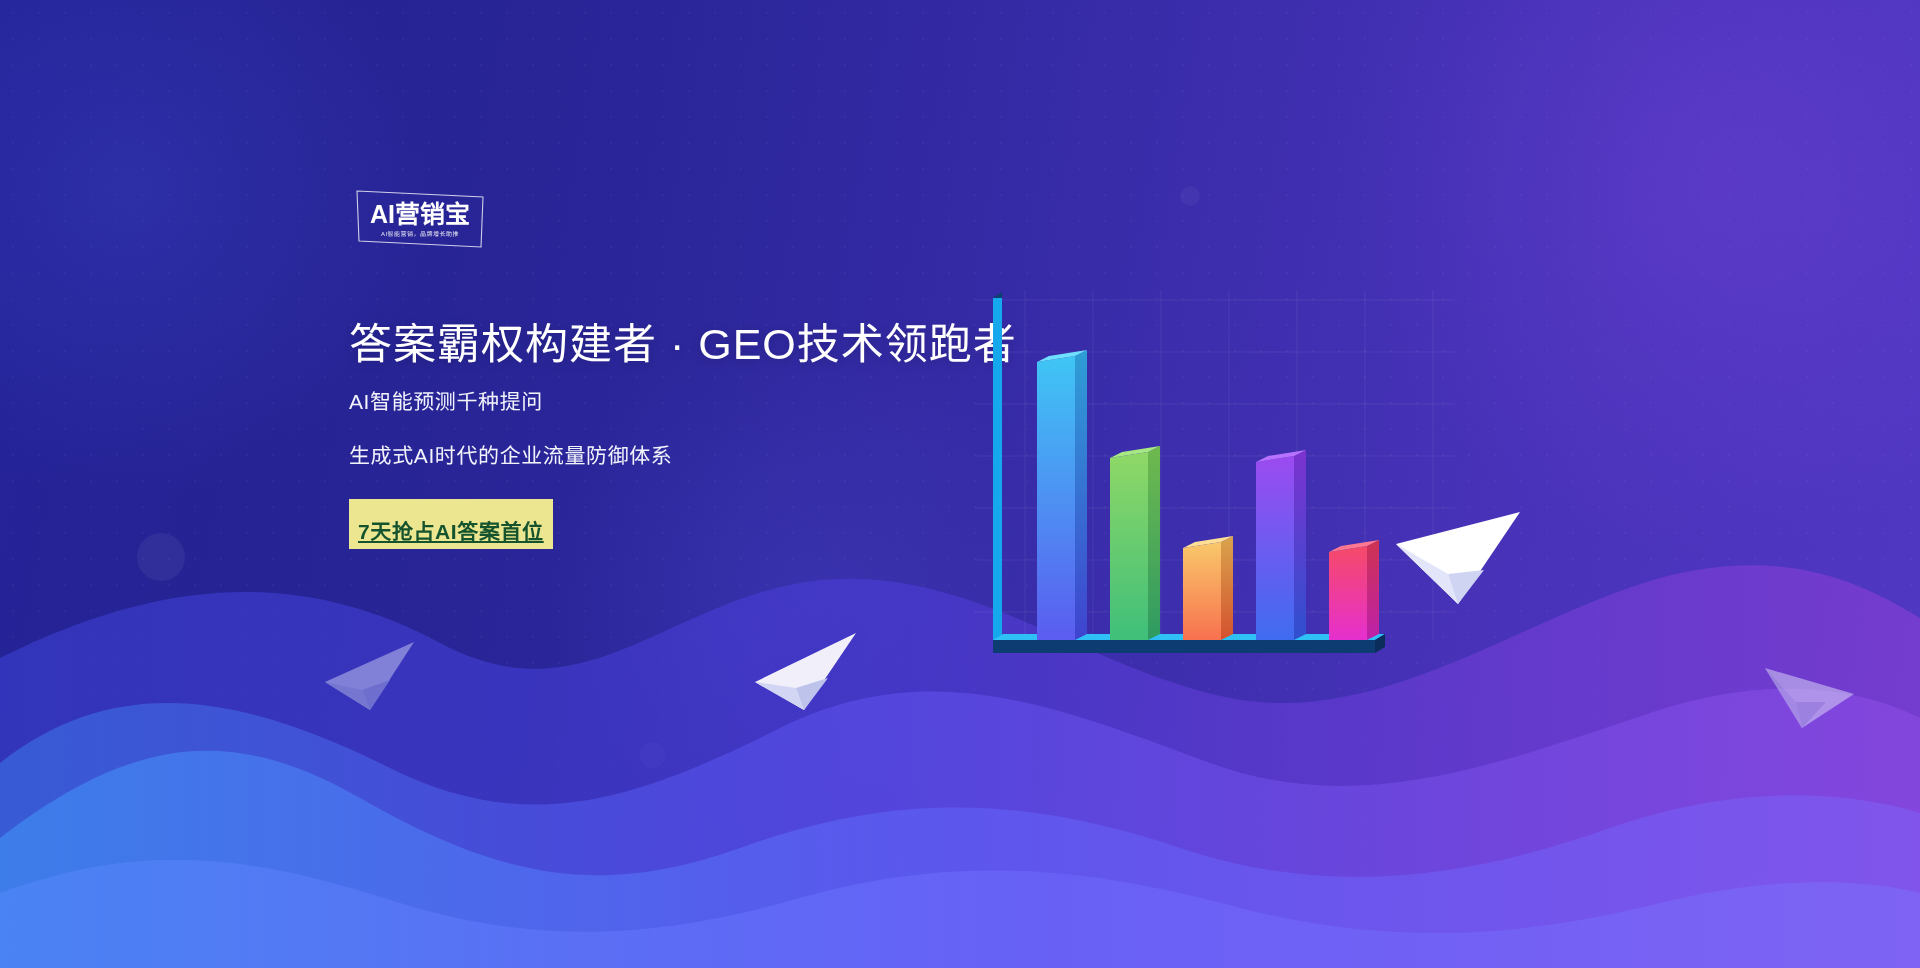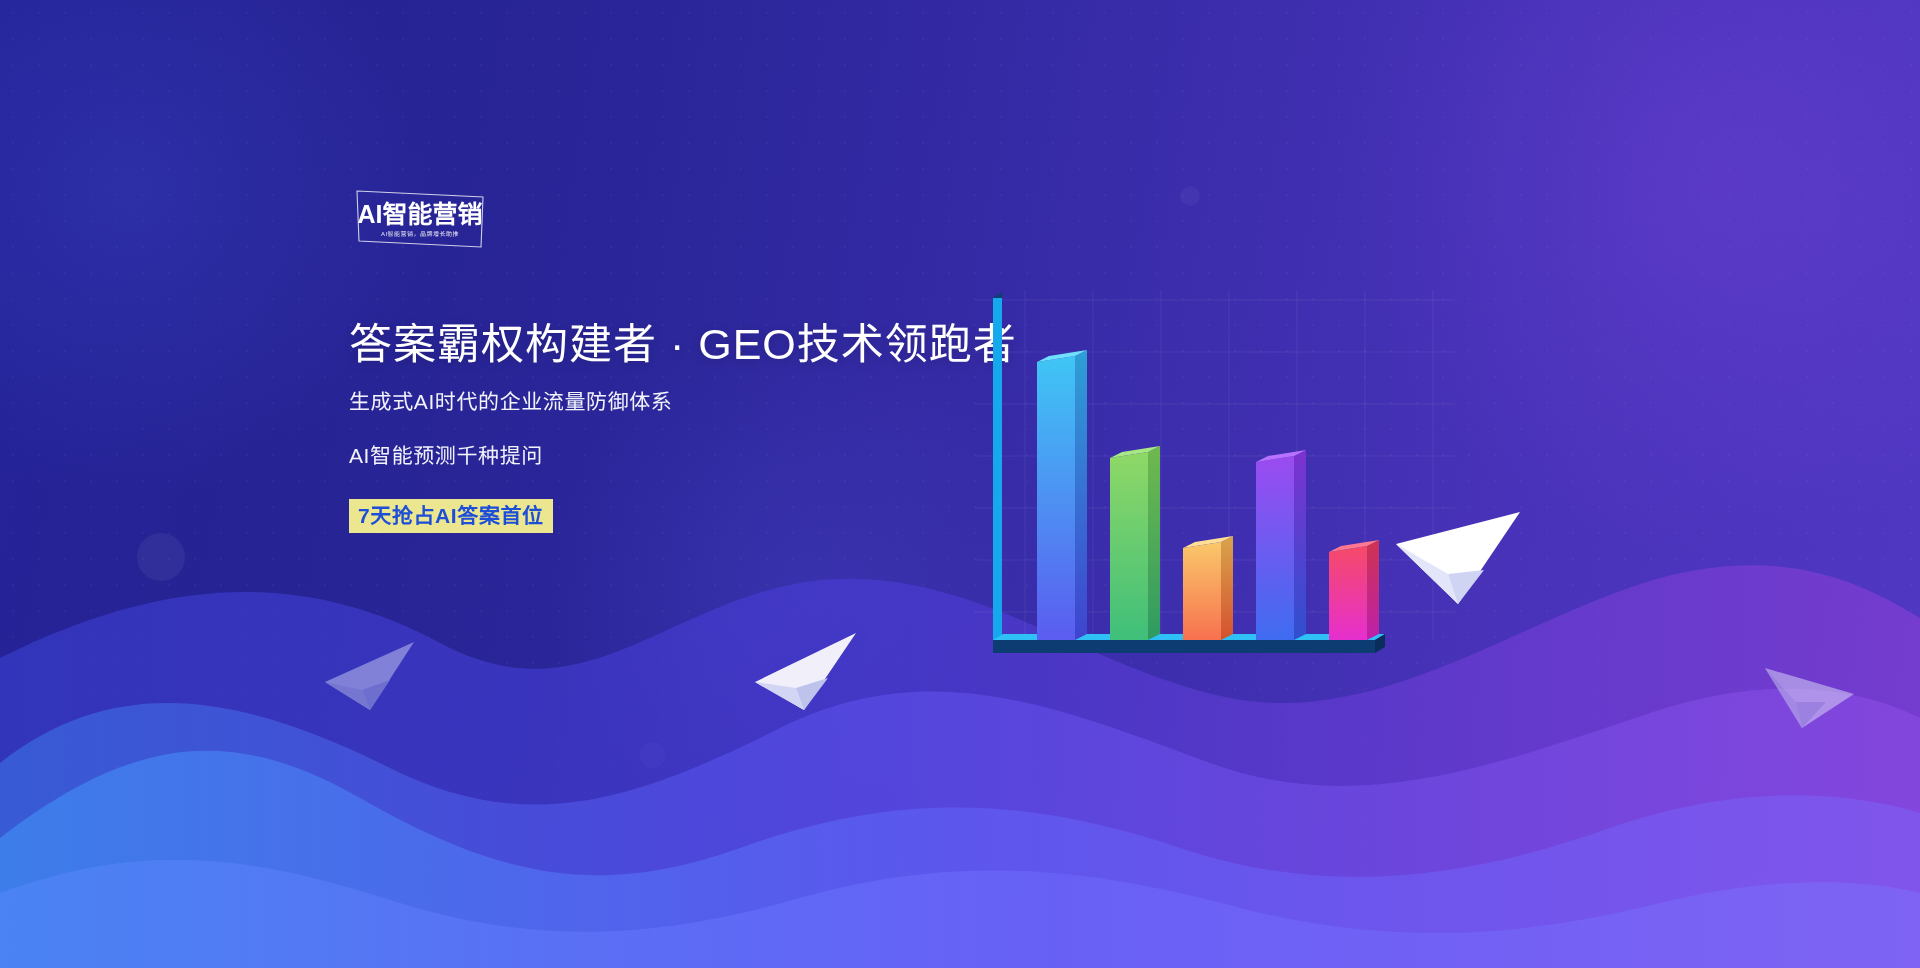--- a/index.html
+++ b/index.html
@@ -136,24 +136,25 @@
     font-size: 21px;
     font-weight: 400;
     letter-spacing: 0.6px;
     line-height: 1;
     margin: 0 0 33px 0;
     white-space: nowrap;
   }
   .sub-line.highlight {
     display: inline-block;
     background: #ebe68f;
-    color: #1d4ed8;
+    color: #14532d;
     font-weight: bold;
-    padding: 6px 9px 7px 9px;
+    padding: 22px 9px 7px 9px;
     margin: 0 0 30px 0;
+    text-decoration: underline;
   }
   .sub-line.last { margin-bottom: 0; }
 
   
   .chart {
     position: absolute;
     left: 975px;
     top: 290px;
     width: 480px;
     height: 370px;
@@ -219,28 +220,28 @@
 
     <path d="M0,345 C150,290 260,310 400,355 C540,398 660,390 800,350
              C960,305 1090,320 1240,360 C1390,398 1520,390 1660,355
              C1790,323 1880,335 1920,345 L1920,420 L0,420 Z" fill="url(#wv4)" opacity="0.78"></path>
   </svg>
 
   <div class="logo">
     <svg class="logo-frame" viewBox="0 0 130 62">
       <polygon points="2,3 128,9 126,59 4,53" fill="none" stroke="rgba(255,255,255,0.78)" stroke-width="1.1"></polygon>
     </svg>
-    <div class="logo-word">AI智能营销</div>
+    <div class="logo-word">AI营销宝</div>
     <div class="logo-tag">AI智能营销，品牌增长助推</div>
   </div>
 
   <div class="copy">
     <h1 class="headline">答案霸权构建者 · GEO技术领跑者</h1>
+    <p class="sub-line">AI智能预测千种提问</p>
     <p class="sub-line">生成式AI时代的企业流量防御体系</p>
-    <p class="sub-line">AI智能预测千种提问</p>
     <div><span class="sub-line highlight">7天抢占AI答案首位</span></div>
   </div>
 
   <svg class="chart" viewBox="0 0 480 370">
     <defs>
       <linearGradient id="b1" x1="0" y1="0" x2="0" y2="1">
         <stop offset="0%" stop-color="#3fc6f5"></stop>
           <stop offset="100%" stop-color="#5b5cf0"></stop>
       </linearGradient>
       <linearGradient id="b1s" x1="0" y1="0" x2="0" y2="1">

